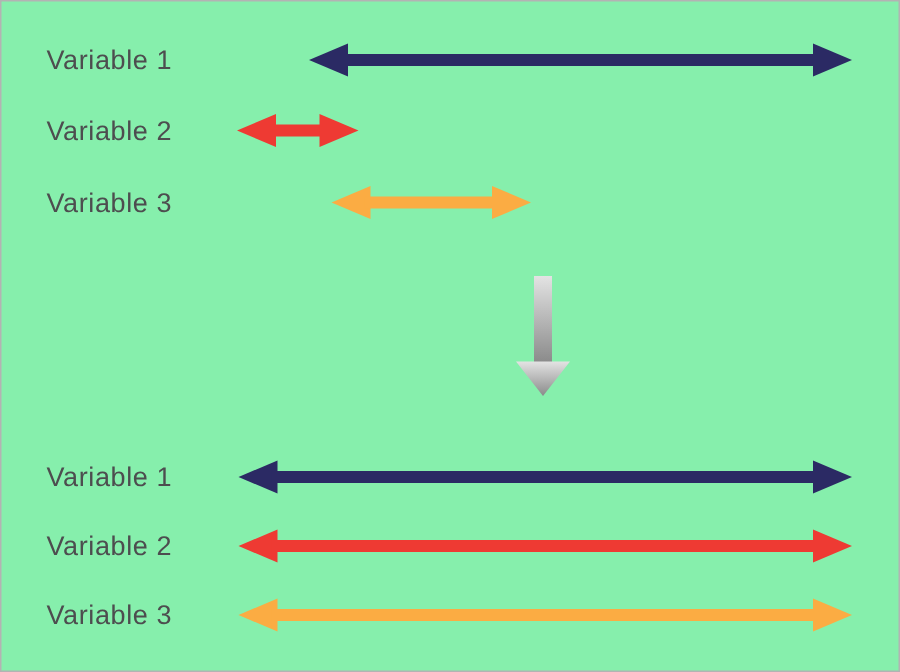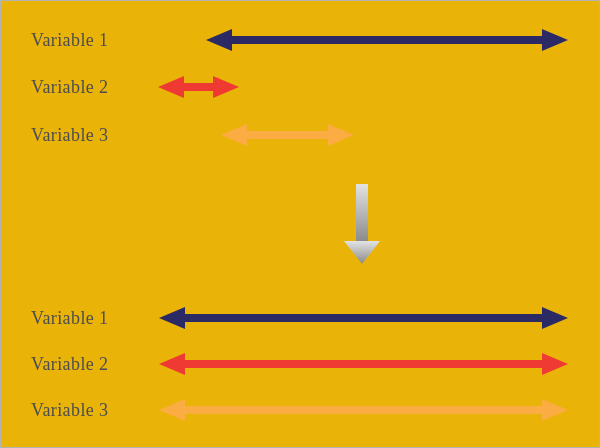--- a/index.html
+++ b/index.html
@@ -1,23 +1,23 @@
 <!DOCTYPE html>
 <html><head>
 <meta charset="utf-8">
 <style>
   html, body { margin: 0; padding: 0; background: #ffffff; }
   .canvas {
     position: relative;
     width: 598px;
     height: 446px;
     border: 1px solid #b3b3b3;
-    background: #eab308;
+    background: #86efac;
     overflow: hidden;
-    font-family: Liberation Serif, serif;
+    font-family: Liberation Sans, sans-serif;
   }
   .var-row {
     position: absolute;
     left: 0;
     width: 100%;
     height: 24px;
   }
   .var-label {
     position: absolute;
     top: 0;

